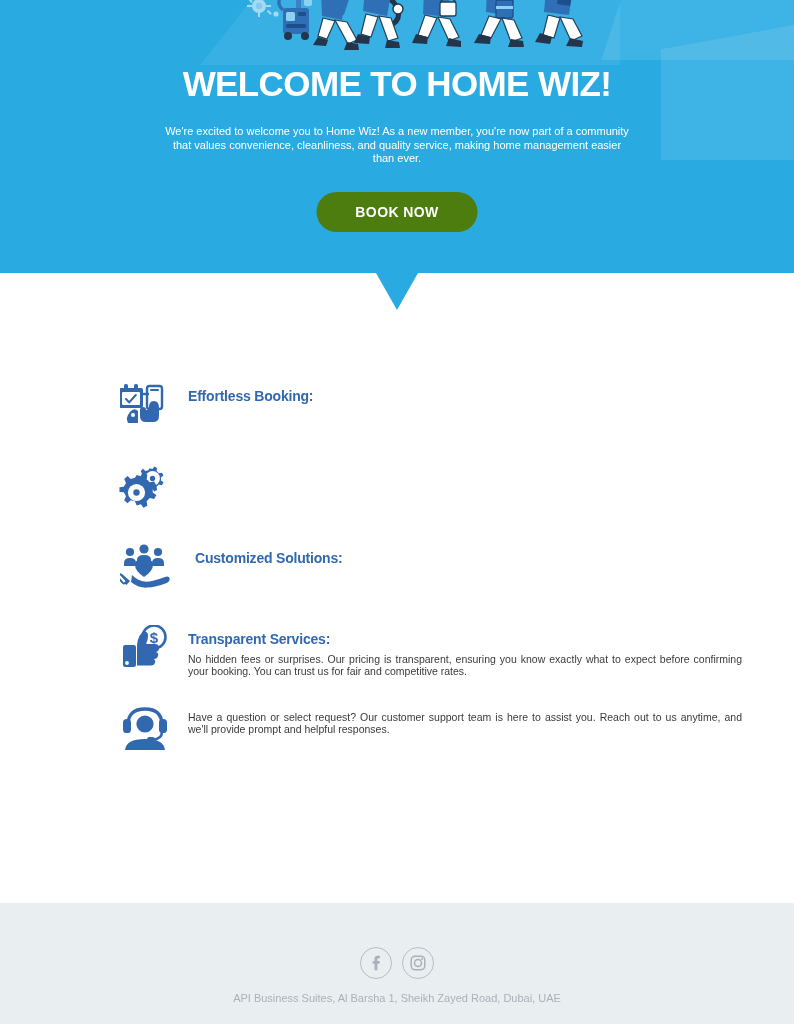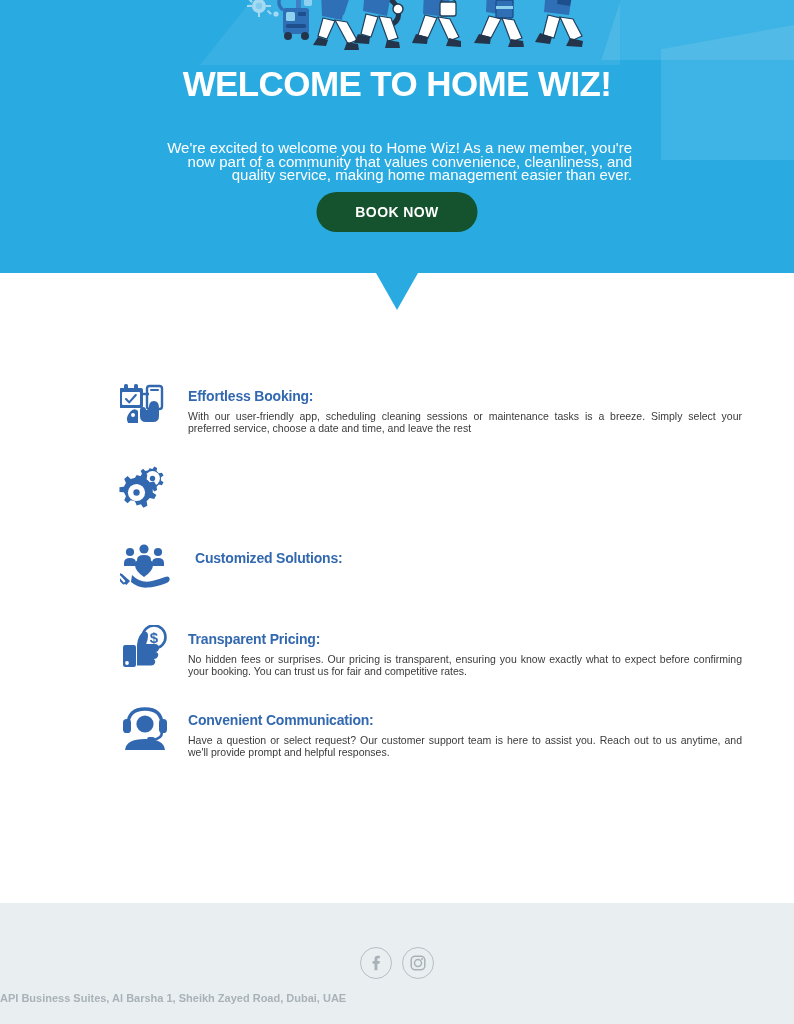--- a/index.html
+++ b/index.html
@@ -56,37 +56,37 @@
     position: absolute;
     left: 0; right: 0; top: 64px;
     text-align: center;
     color: #ffffff;
     font-size: 35px;
     font-weight: 700;
     letter-spacing: -0.6px;
   }
   .hero-sub {
     position: absolute;
-    left: 50%; top: 141px;
+    left: 50%; top: 125px;
     transform: translateX(-50%);
     width: 470px;
-    text-align: right;
+    text-align: center;
     color: #ffffff;
-    font-size: 15px;
+    font-size: 11px;
     line-height: 13.5px;
     font-weight: 400;
   }
   .book-btn {
     position: absolute;
     left: 50%; top: 192px;
     transform: translateX(-50%);
     width: 161px; height: 40px;
     border: none;
     border-radius: 20px;
-    background: #14532d;
+    background: #4d7c0f;
     color: #ffffff;
     font-family: "Liberation Sans", sans-serif;
     font-size: 14px;
     font-weight: 700;
     letter-spacing: 0.4px;
     cursor: pointer;
   }
   .hero-pointer {
     position: absolute;
     left: 50%; top: 273px;
@@ -139,22 +139,21 @@
   }
   .feature.indented .feature-body { padding-left: 19px; }
 
   
   .footer {
     position: absolute;
     left: 0; top: 903px;
     width: 794px;
     height: 121px;
     background: #e9eef1;
-    text-align: left;
-    font-weight: bold;
+    text-align: center;
   }
   .social-row {
     display: flex;
     justify-content: center;
     gap: 10px;
     padding-top: 44px;
   }
   .social-btn {
     width: 32px; height: 32px;
     border-radius: 50%;
@@ -286,21 +285,20 @@
             <rect x="30" y="7" width="9" height="2" rx="1"></rect>
             <path d="M23 12 h6" stroke="#3268b0" stroke-width="2.4"></path>
             <path d="M29 28 q-1 -9 5 -9 q5 0 5 7 v8 q0 6 -6 6 h-7 q-6 0 -6 -6 v-6 q0 -3 3 -3 q3 0 3 3 z" fill="#3268b0"></path>
             <path d="M10 30 q4 -5 8 -1 l0 12 l-10 0 q-3 -5 2 -11 z" fill="#3268b0"></path>
             <circle cx="13" cy="33" r="2" fill="#ffffff"></circle>
           </g>
         </svg>
       </div>
       <div class="feature-body">
         <div class="feature-title">Effortless Booking:</div>
-        <div class="feature-text">With our user-friendly app, scheduling cleaning sessions or maintenance tasks is a breeze. Simply select your preferred service, choose a date and time, and leave the rest</div>
       </div>
     </div>
 
     <div class="feature">
       <div class="feature-icon">
         <svg width="52" height="50" viewBox="0 0 52 50" xmlns="http://www.w3.org/2000/svg">
           <g fill="#3268b0">
             <path d="M33 2 l3.5 1 l2 -3 l3.3 1.8 l-0.6 3.6 l2.6 2.6 l3.6 -0.7 l1.9 3.3 l-3 2.1 l0 3.7 l3 2.1 l-1.9 3.3 l-3.6 -0.7 l-2.6 2.6 l0.6 3.6 l-3.3 1.8 l-2 -3 l-3.5 1 l-1.4 -3.4 l-3.5 -1 l-2.6 2.5 l-2.8 -2.4 l1.5 -3.3 l-1.8 -3.2 l-3.6 -0.4 l0 -3.8 l3.6 -0.4 l1.8 -3.2 l-1.5 -3.3 l2.8 -2.4 l2.6 2.5 l3.5 -1 z" transform="translate(-3,0) scale(0.86) translate(6,4)"></path>
             <circle cx="33.5" cy="15.5" r="7.4" fill="#ffffff"></circle>
             <circle cx="33.5" cy="15.5" r="2.7" fill="#3268b0"></circle>
@@ -343,41 +341,40 @@
           <g fill="#3268b0">
             <circle cx="33" cy="12" r="11.5" fill="#ffffff" stroke="#3268b0" stroke-width="2.6"></circle>
             <text x="33" y="18" font-family="Liberation Sans, sans-serif" font-size="15" font-weight="700" fill="#3268b0" text-anchor="middle">$</text>
             <path d="M16 20 q1 -11 7 -13 q4 -1 4 4 q0 4 -2 8 l9 0 q4 0 4 4 q0 3 -3 4 q3 1 2 4 q-1 3 -4 3 q2 2 1 4 q-1 2.5 -4 2.5 l-14 0 z"></path>
             <rect x="2" y="20" width="13" height="22" rx="2.2"></rect>
             <circle cx="6" cy="38" r="1.9" fill="#ffffff"></circle>
           </g>
         </svg>
       </div>
       <div class="feature-body">
-        <div class="feature-title">Transparent Pricing:</div>
+        <div class="feature-title">Transparent Services:</div>
         <div class="feature-text">No hidden fees or surprises. Our pricing is transparent, ensuring you know exactly what to expect before confirming your booking. You can trust us for fair and competitive rates.</div>
       </div>
     </div>
 
     <div class="feature">
       <div class="feature-icon">
         <svg width="46" height="44" viewBox="0 0 46 44" xmlns="http://www.w3.org/2000/svg">
           <g fill="#3268b0">
             <path d="M6 19 q0 -16 17 -16 q17 0 17 16" fill="none" stroke="#3268b0" stroke-width="3.4"></path>
             <rect x="1" y="13" width="8" height="14" rx="3.6"></rect>
             <rect x="37" y="13" width="8" height="14" rx="3.6"></rect>
             <path d="M40 26 q0 7 -10 8" fill="none" stroke="#3268b0" stroke-width="2.6"></path>
             <rect x="25" y="31" width="8" height="5" rx="2.4"></rect>
             <circle cx="23" cy="18" r="8.6"></circle>
             <path d="M3 44 q1 -11 20 -11 q19 0 20 11 z"></path>
           </g>
         </svg>
       </div>
       <div class="feature-body">
-        <div class="feature-title">Convenient Communication:</div>
         <div class="feature-text">Have a question or select request? Our customer support team is here to assist you. Reach out to us anytime, and we'll provide prompt and helpful responses.</div>
       </div>
     </div>
 
   </section>
 
   <footer class="footer">
     <div class="social-row">
       <button class="social-btn">
         <span>

